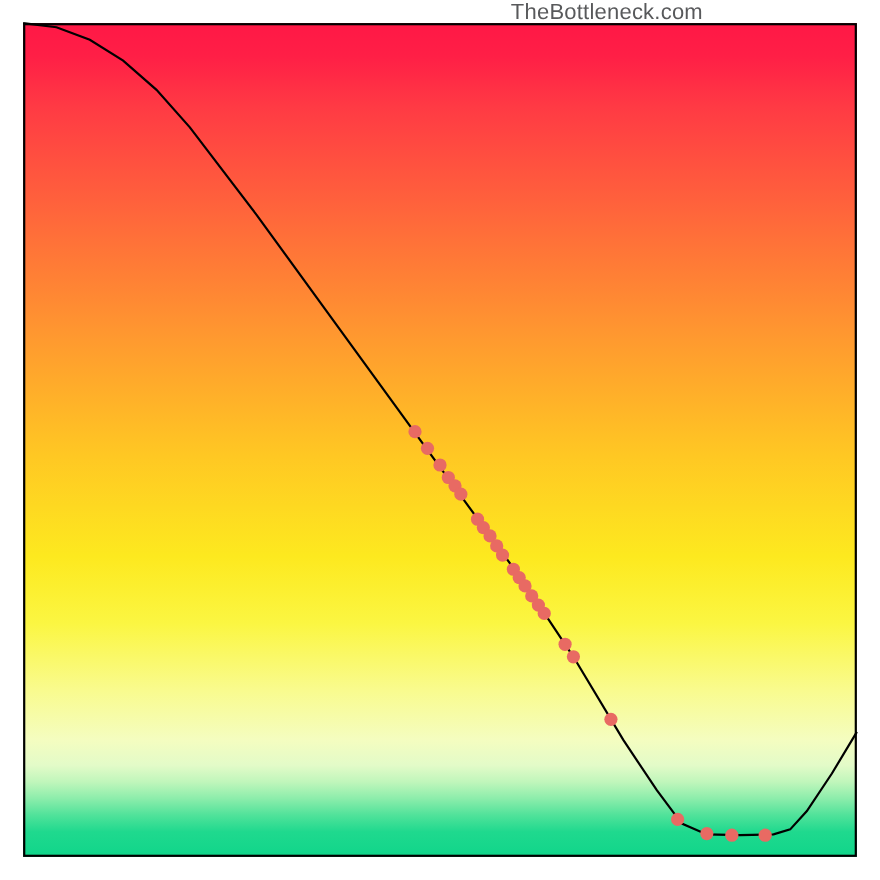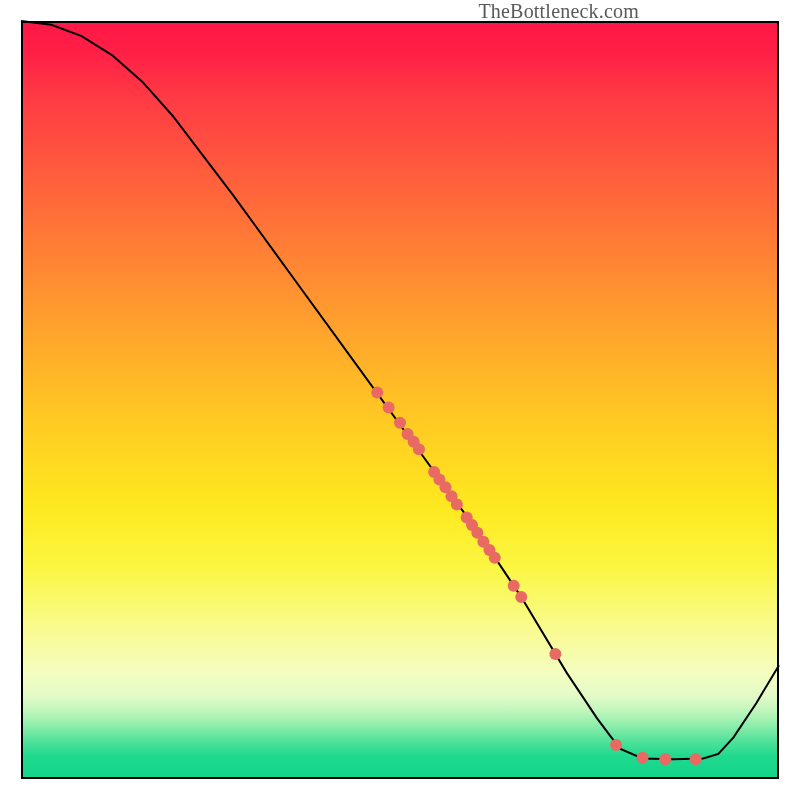--- a/index.html
+++ b/index.html
@@ -8,21 +8,20 @@
     width: 800px;
     height: 800px;
     overflow: hidden;
     background: #fff;
     font-family: Arial, Helvetica, sans-serif;
   }
   .stage {
     position: relative;
     width: 659px;
     height: 800px;
-    font-family: Liberation Serif, serif;
   }
   
   .plot {
     position: absolute;
     left: 21px;
     top: 21px;
     width: 758px;   
     height: 758px;
     box-sizing: border-box;
   }

